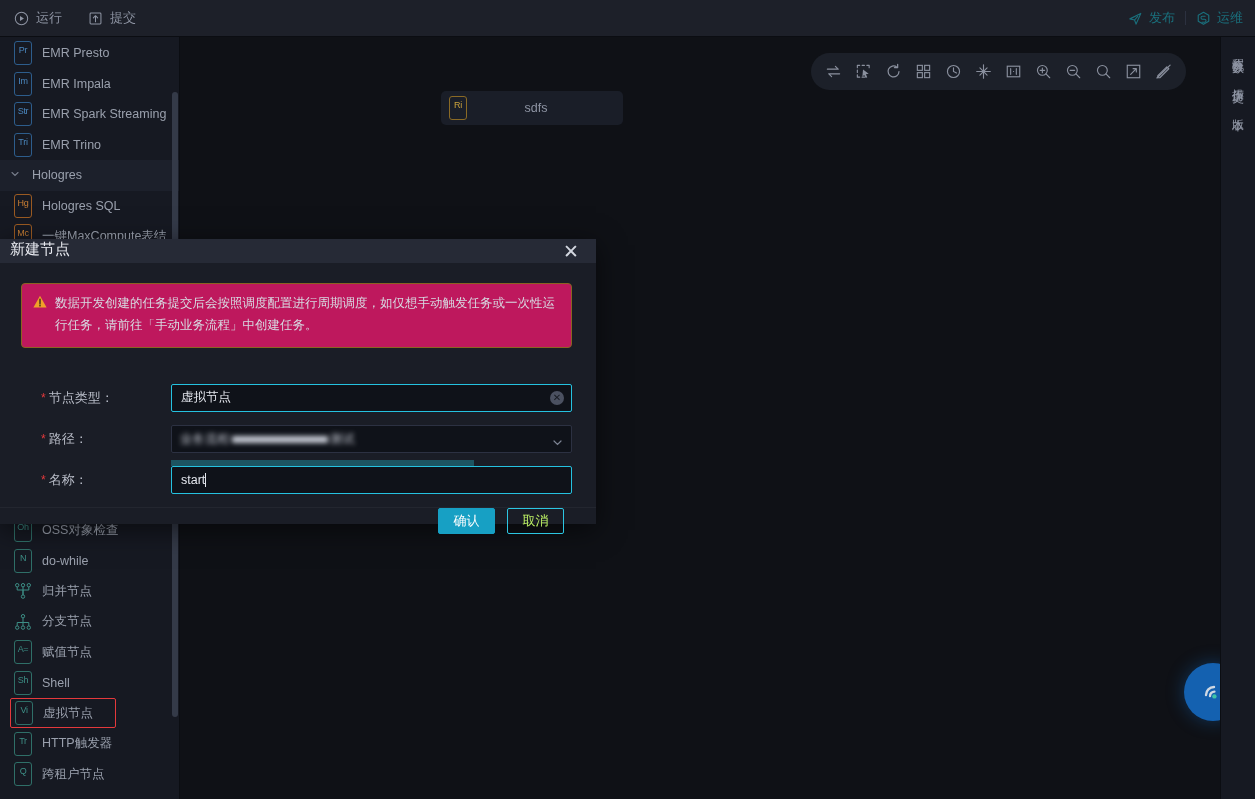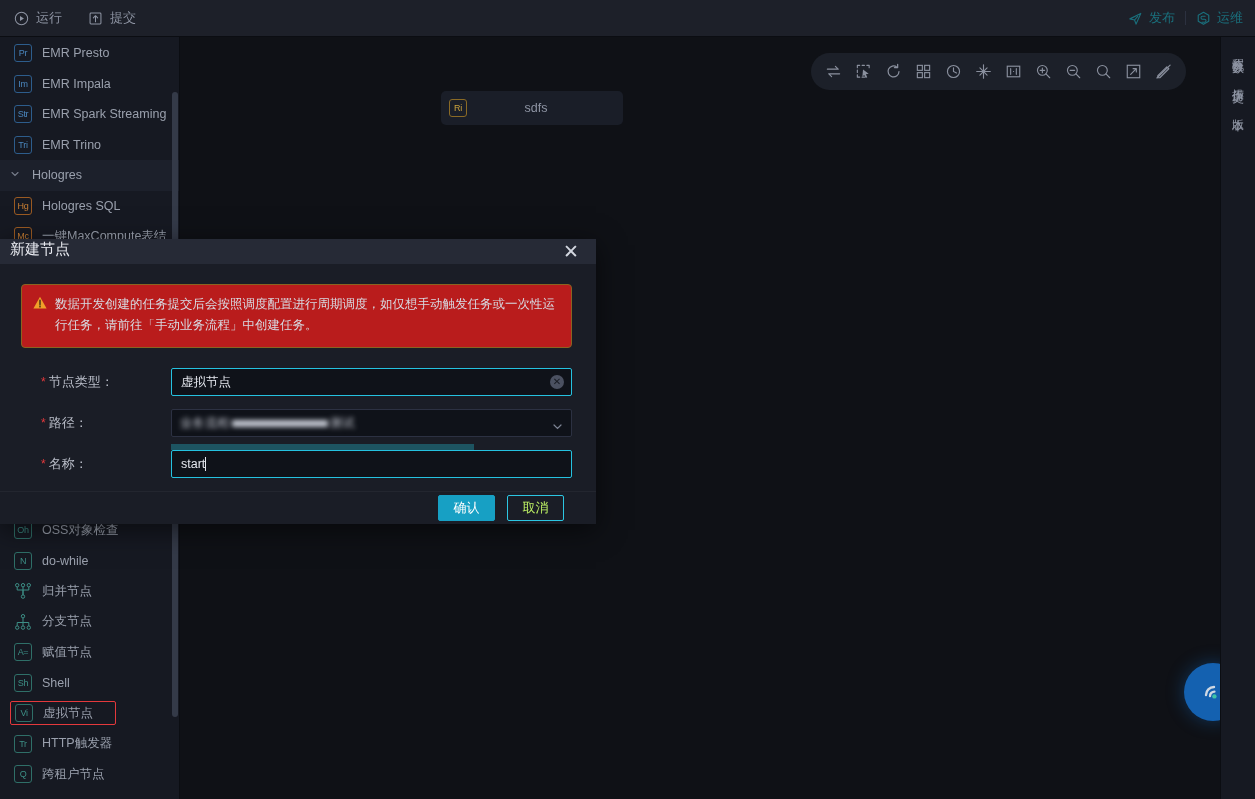--- a/index.html
+++ b/index.html
@@ -49,21 +49,21 @@
     font-size: 12.5px; color: #9aa0ad; white-space: nowrap;
   }
   .side-item.group { padding-left: 10px; color: #9aa0ad; background: #1c202b; }
   .side-item.selected-red { }
   .side-item.selected-red .hl {
     border: 1.5px solid #e4393c; border-radius: 2px;
     display: flex; align-items: center; gap: 10px;
     padding: 2px 22px 2px 4px; margin-left: -4px;
   }
   .badge {
-    width: 18px; height: 18px; min-width: 18px;
+    width: 18px; height: 24px; min-width: 18px;
     border: 1px solid #2f6f68; border-radius: 3px;
     font-size: 9px; line-height: 16px; text-align: center;
     color: #3d8f86; font-family: "Liberation Sans", sans-serif;
     letter-spacing: -0.3px; overflow: hidden;
   }
   .badge.orange { border-color: #9a5a22; color: #c87e33; }
   .badge.gold { border-color: #8a6a25; color: #c9a23c; }
   .badge.blue { border-color: #2d5d8c; color: #4a86bd; }
   .svgico { width: 18px; height: 18px; min-width: 18px; }
   .chev-s { width: 12px; min-width: 12px; color: #777d8b; font-size: 10px; }
@@ -139,23 +139,23 @@
     display: flex; 
     padding: 1px 14px 0 10px;
   }
   .modal-title { font-size: 15px; color: #e8eaf0; }
   .modal-close {
     margin-left: auto; color: #d3d7e0; font-size: 19px;
     cursor: pointer; line-height: 1; padding: 2px 3px;
   }
   .modal-body { flex: 1; padding: 20px 24px 0 21px; }
   .warnbox {
-    border: 1px solid #8a6321; background: #b91c1c;
+    border: 1px solid #8a6321; background: #be185d;
     border-radius: 4px; padding: 9px 11px 10px 11px;
-    display: flex; gap: 8px; margin-bottom: 20px;
+    display: flex; gap: 8px; margin-bottom: 36px;
   }
   .warn-tri { width: 14px; height: 14px; min-width: 14px; margin-top: 2px; }
   .warn-text { font-size: 12.5px; line-height: 1.75; color: #d7dae2; }
   .frow { display: flex; align-items: center; margin-bottom: 13px; }
   .flabel {
     width: 150px; min-width: 150px; font-size: 13px;
     color: #b9bdc8; text-align: left; padding-left: 20px;
   }
   .req { color: #e4393c; margin-right: 3px; font-size: 12px; }
   .fctl { position: relative; width: 402px; }

